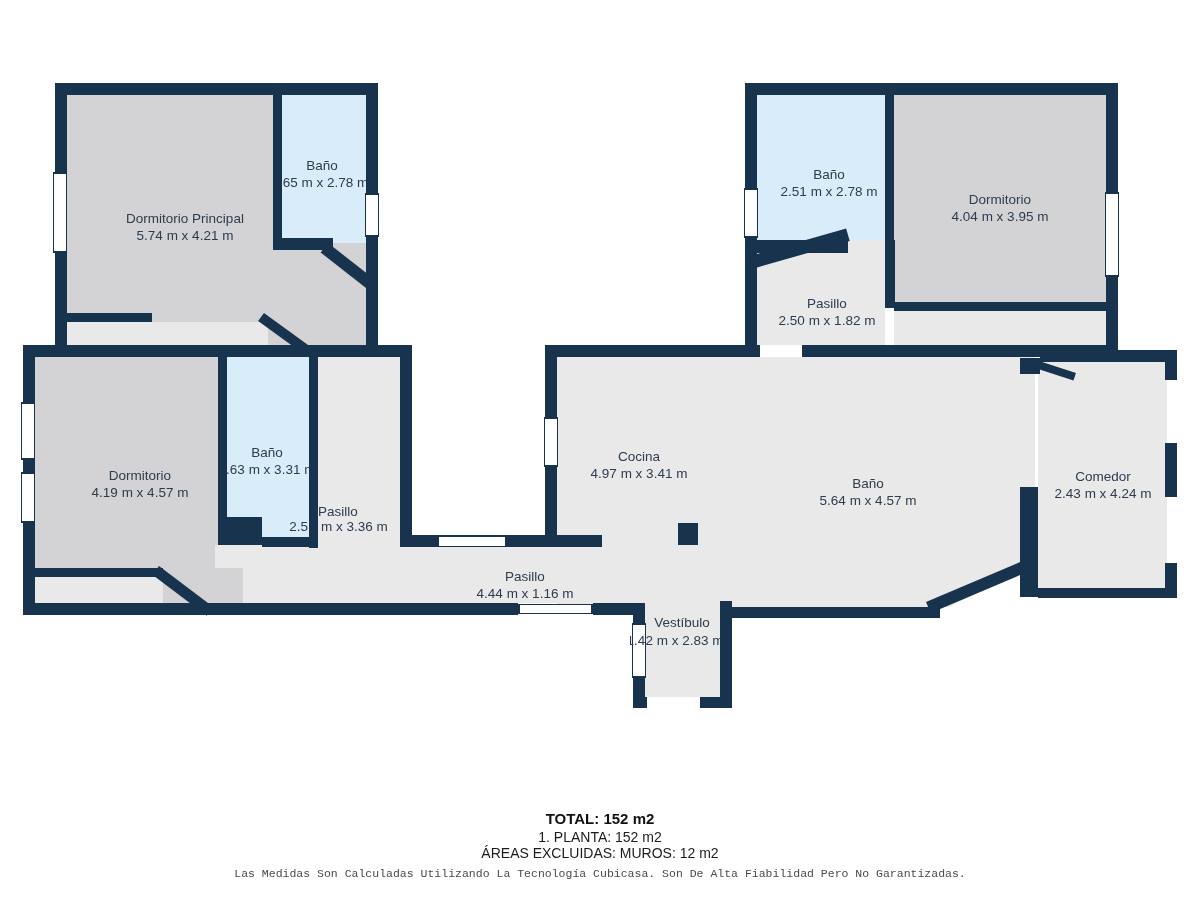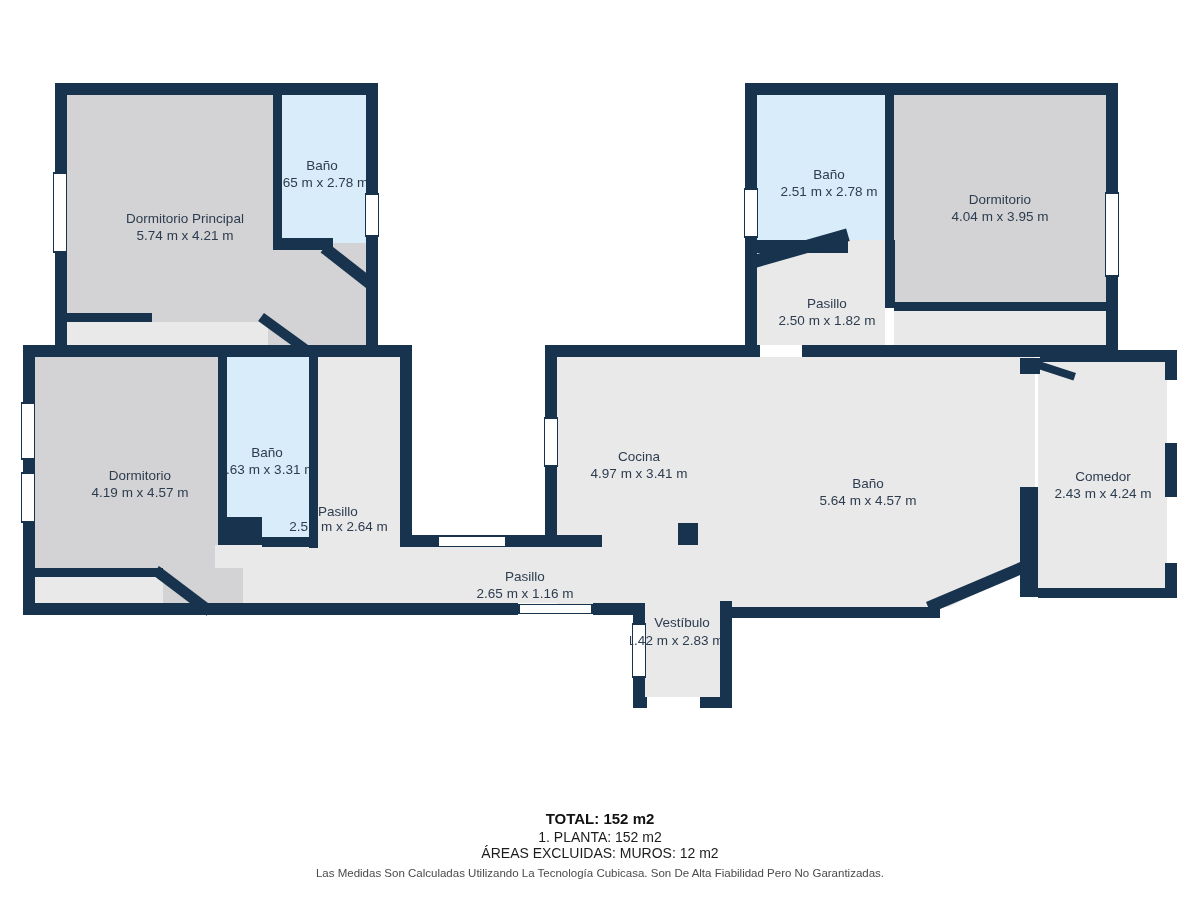--- a/index.html
+++ b/index.html
@@ -20,21 +20,21 @@
   .lbl-under{z-index:2;}
   .lbl-raw{position:absolute;color:var(--label-text);font-size:13.5px;line-height:17px;white-space:nowrap;}
   .lbl-raw.under{z-index:2;}
   .lbl-raw.over{z-index:5;}
   .clip{position:absolute;z-index:5;overflow:hidden;display:flex;justify-content:center;
         color:var(--label-text);font-size:13.5px;line-height:17px;white-space:nowrap;text-align:right;}
   .summary{position:absolute;left:0;width:1200px;text-align:center;z-index:5;color:#111;}
   .sum-total{top:810px;font-size:15px;font-weight:bold;}
   .sum-floor{top:829px;font-size:14px;color:#1c1c1c;}
   .sum-excl{top:845px;font-size:14px;color:#1c1c1c;}
-  .sum-disc{top:867px;font-size:11.5px;color:#4a4a4a;}
+  .sum-disc{top:867px;font-size:11.5px;color:#4a4a4a;font-family:Liberation Mono, monospace;}
 </style>
 </head>
 <body>
 
 <div id="canvas" style="--wall: #17334d; --bedroom-fill: #d3d3d5; --room-fill: #e9e9ea; --bathroom-fill: #d9ecfa; --label-text: #2d3c4e;">
 
   <div class="f bed" style="left:67px;top:95px;width:299px;height:250px;"></div>
   <div class="f room" style="left:67px;top:322px;width:201px;height:23px;"></div>
   <div class="f bath" style="left:282px;top:95px;width:84px;height:148px;"></div>
 
@@ -151,40 +151,40 @@
 
   <div class="lbl" style="left:140px;top:467px;">
     <div>Dormitorio</div>
     <div>4.19 m x 4.57 m</div>
   </div>
 
   <div class="lbl" style="left:338px;top:503px;">
     <div>Pasillo</div>
   </div>
   <div class="lbl-raw over" style="right:892px;top:518px;">2.5</div>
-  <div class="lbl-raw over" style="left:321px;top:518px;">m x 2.64 m</div>
+  <div class="lbl-raw over" style="left:321px;top:518px;">m x 3.36 m</div>
 
   <div class="lbl" style="left:639px;top:448px;">
     <div>Cocina</div>
     <div>4.97 m x 3.41 m</div>
   </div>
 
   <div class="lbl" style="left:868px;top:475px;">
     <div>Baño</div>
     <div>5.64 m x 4.57 m</div>
   </div>
 
   <div class="lbl" style="left:1103px;top:468px;">
     <div>Comedor</div>
     <div>2.43 m x 4.24 m</div>
   </div>
 
   <div class="lbl" style="left:525px;top:568px;">
     <div>Pasillo</div>
-    <div>2.65 m x 1.16 m</div>
+    <div>4.44 m x 1.16 m</div>
   </div>
 
   <div class="lbl" style="left:682px;top:614px;">
     <div>Vestíbulo</div>
   </div>
   <div class="clip" style="left:630px;top:632px;width:90px;height:17px;">
     <span>1.42 m x 2.83 m</span>
   </div>
 
   <div class="summary sum-total">TOTAL: 152 m2</div>

